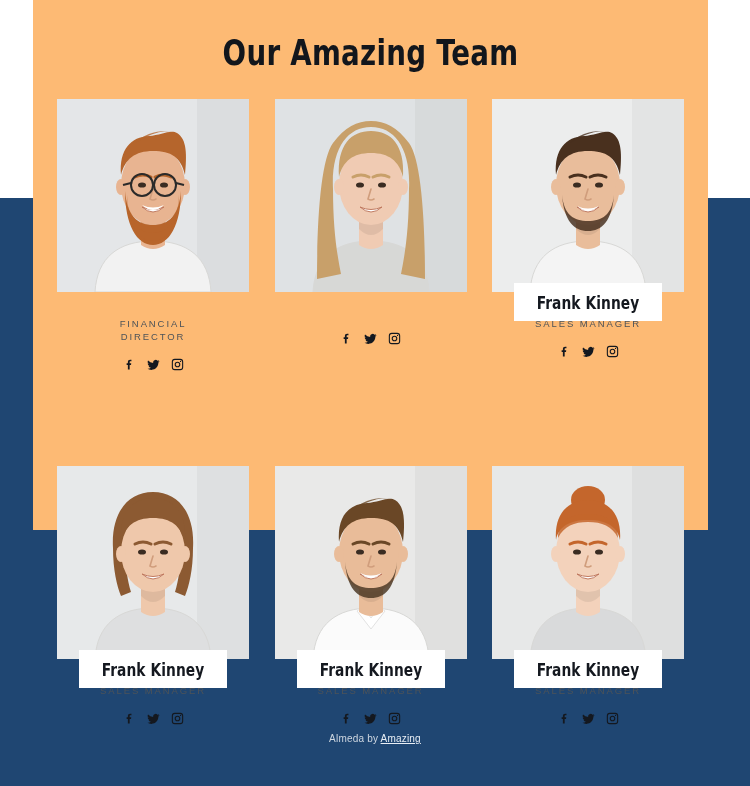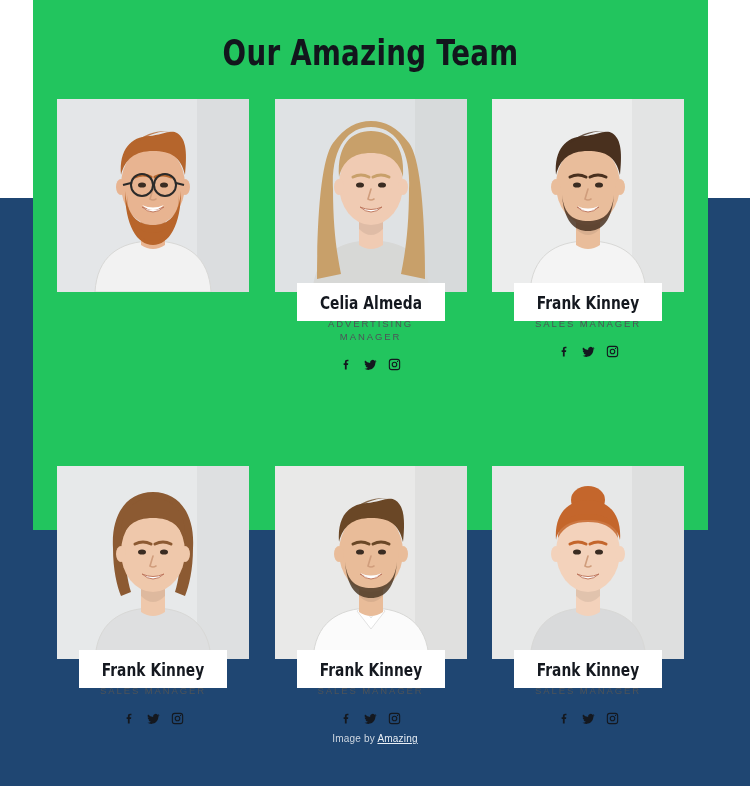--- a/index.html
+++ b/index.html
@@ -27,21 +27,21 @@
     z-index: 1;
   }
 
   
   #content-sheet {
     position: absolute;
     left: 33px;
     top: 0;
     width: 675px;
     height: 530px;
-    background: #22c55e;
+    background: #fdba74;
     z-index: 2;
   }
 
   
   #page-title {
     position: absolute;
     left: 0;
     top: 33px;
     width: 675px;
     text-align: center;
@@ -196,20 +196,42 @@
               <path d="M85 106 Q96 116 107 106 Q96 111 85 106 Z" fill="#ffffff"></path>
               <g fill="none" stroke="#2a2a2a" stroke-width="2">
                 <circle cx="85" cy="86" r="11"></circle>
                 <circle cx="108" cy="86" r="11"></circle>
                 <path d="M96 85 L97 85"></path>
                 <path d="M74 84 L66 86"></path>
                 <path d="M119 84 L127 86"></path>
               </g>
             </svg>
           </div>
+          <div class="card-meta">
+            <div class="member-role">FINANCIAL<br>DIRECTOR</div>
+            <div class="social-row">
+              <span class="social-icon">
+                <svg viewBox="0 0 24 24" width="13" height="13" fill="currentColor">
+                  <path d="M15.6 3.2h-2.5c-2.5 0-4.1 1.6-4.1 4.1v2.3H6.7v3.1H9V21h3.3v-8.3h2.5l.4-3.1h-2.9V7.6c0-.9.3-1.5 1.5-1.5h1.8z"></path>
+                </svg>
+              </span>
+              <span class="social-icon">
+                <svg viewBox="0 0 24 24" width="14" height="14" fill="currentColor">
+                  <path d="M23 4.9c-.8.4-1.7.6-2.6.8 1-.6 1.7-1.5 2-2.6-.9.5-1.9.9-3 1.1a4.6 4.6 0 0 0-7.9 4.2A13.1 13.1 0 0 1 2 3.6a4.6 4.6 0 0 0 1.4 6.2 4.5 4.5 0 0 1-2.1-.6v.1c0 2.2 1.6 4.1 3.7 4.5a4.6 4.6 0 0 1-2.1.1 4.6 4.6 0 0 0 4.3 3.2A9.3 9.3 0 0 1 1 19c2 1.3 4.4 2 7 2 8.4 0 13-7 13-13v-.6c.9-.6 1.6-1.4 2.2-2.3z"></path>
+                </svg>
+              </span>
+              <span class="social-icon">
+                <svg viewBox="0 0 24 24" width="13" height="13" fill="none" stroke="currentColor" stroke-width="2">
+                  <rect x="2.5" y="2.5" width="19" height="19" rx="4.5"></rect>
+                  <circle cx="12" cy="12" r="4.2"></circle>
+                  <circle cx="17.6" cy="6.4" r="1.1" fill="currentColor" stroke="none"></circle>
+                </svg>
+              </span>
+            </div>
+          </div>
           <div class="card-spacer-tall"></div>
         </div>
         <div class="team-card">
           <div class="photo-frame">
             <svg viewBox="0 0 192 193" preserveAspectRatio="xMidYMid slice">
               <rect width="192" height="193" fill="#dfe2e4"></rect>
               <rect x="140" width="52" height="193" fill="#000" opacity="0.035"></rect>
               <path d="M38 193 C40 158 62 142 96 142 C130 142 152 158 154 193 Z" fill="#d7d8d6"></path>
               <path d="M38 193 C40 158 62 142 96 142 C130 142 152 158 154 193 Z" fill="none" stroke="#d8d8d6" stroke-width="1"></path>
               <path d="M84 122 L84 146 Q96 154 108 146 L108 122 Z" fill="#f0cbb3"></path>
@@ -220,25 +242,21 @@
               <ellipse cx="128" cy="88" rx="5" ry="8" fill="#f0cbb3"></ellipse>
               <path d="M64 78 C62 46 76 32 96 32 C116 32 130 46 128 78 C124 62 114 54 96 54 C78 54 68 62 64 78 Z" fill="#c8a06a"></path>
               <path d="M78 78 Q86 74 94 78" stroke="#c8a06a" stroke-width="3" fill="none" stroke-linecap="round"></path>
               <path d="M98 78 Q106 74 114 78" stroke="#c8a06a" stroke-width="3" fill="none" stroke-linecap="round"></path>
               <ellipse cx="85" cy="86" rx="4" ry="2.6" fill="#3a2c22"></ellipse>
               <ellipse cx="107" cy="86" rx="4" ry="2.6" fill="#3a2c22"></ellipse>
               <path d="M96 90 L93 100 Q96 102 99 100" stroke="#d09d7c" stroke-width="1.6" fill="none" stroke-linecap="round"></path>
               <path d="M85 108 Q96 118 107 108 Q96 113 85 108 Z" fill="#ffffff" stroke="#c0795f" stroke-width="1"></path>
             </svg>
           </div>
-          <div class="nameplate">
-            <div class="member-name">Celia Almeda</div>
-          </div>
-          <div class="card-meta">
-            <div class="member-role">ADVERTISING<br>MANAGER</div>
+          <div class="card-meta">
             <div class="social-row">
               <span class="social-icon">
                 <svg viewBox="0 0 24 24" width="13" height="13" fill="currentColor">
                   <path d="M15.6 3.2h-2.5c-2.5 0-4.1 1.6-4.1 4.1v2.3H6.7v3.1H9V21h3.3v-8.3h2.5l.4-3.1h-2.9V7.6c0-.9.3-1.5 1.5-1.5h1.8z"></path>
                 </svg>
               </span>
               <span class="social-icon">
                 <svg viewBox="0 0 24 24" width="14" height="14" fill="currentColor">
                   <path d="M23 4.9c-.8.4-1.7.6-2.6.8 1-.6 1.7-1.5 2-2.6-.9.5-1.9.9-3 1.1a4.6 4.6 0 0 0-7.9 4.2A13.1 13.1 0 0 1 2 3.6a4.6 4.6 0 0 0 1.4 6.2 4.5 4.5 0 0 1-2.1-.6v.1c0 2.2 1.6 4.1 3.7 4.5a4.6 4.6 0 0 1-2.1.1 4.6 4.6 0 0 0 4.3 3.2A9.3 9.3 0 0 1 1 19c2 1.3 4.4 2 7 2 8.4 0 13-7 13-13v-.6c.9-.6 1.6-1.4 2.2-2.3z"></path>
                 </svg>
@@ -457,14 +475,14 @@
             </div>
           </div>
           <div class="card-spacer-short"></div>
         </div>
       </div>
     </div>
 
 </div>
 
 <div id="footer-credit">
-  <span>Image by </span><span id="credit-link">Amazing</span>
+  <span>Almeda by </span><span id="credit-link">Amazing</span>
 </div>
 
 </body></html>

